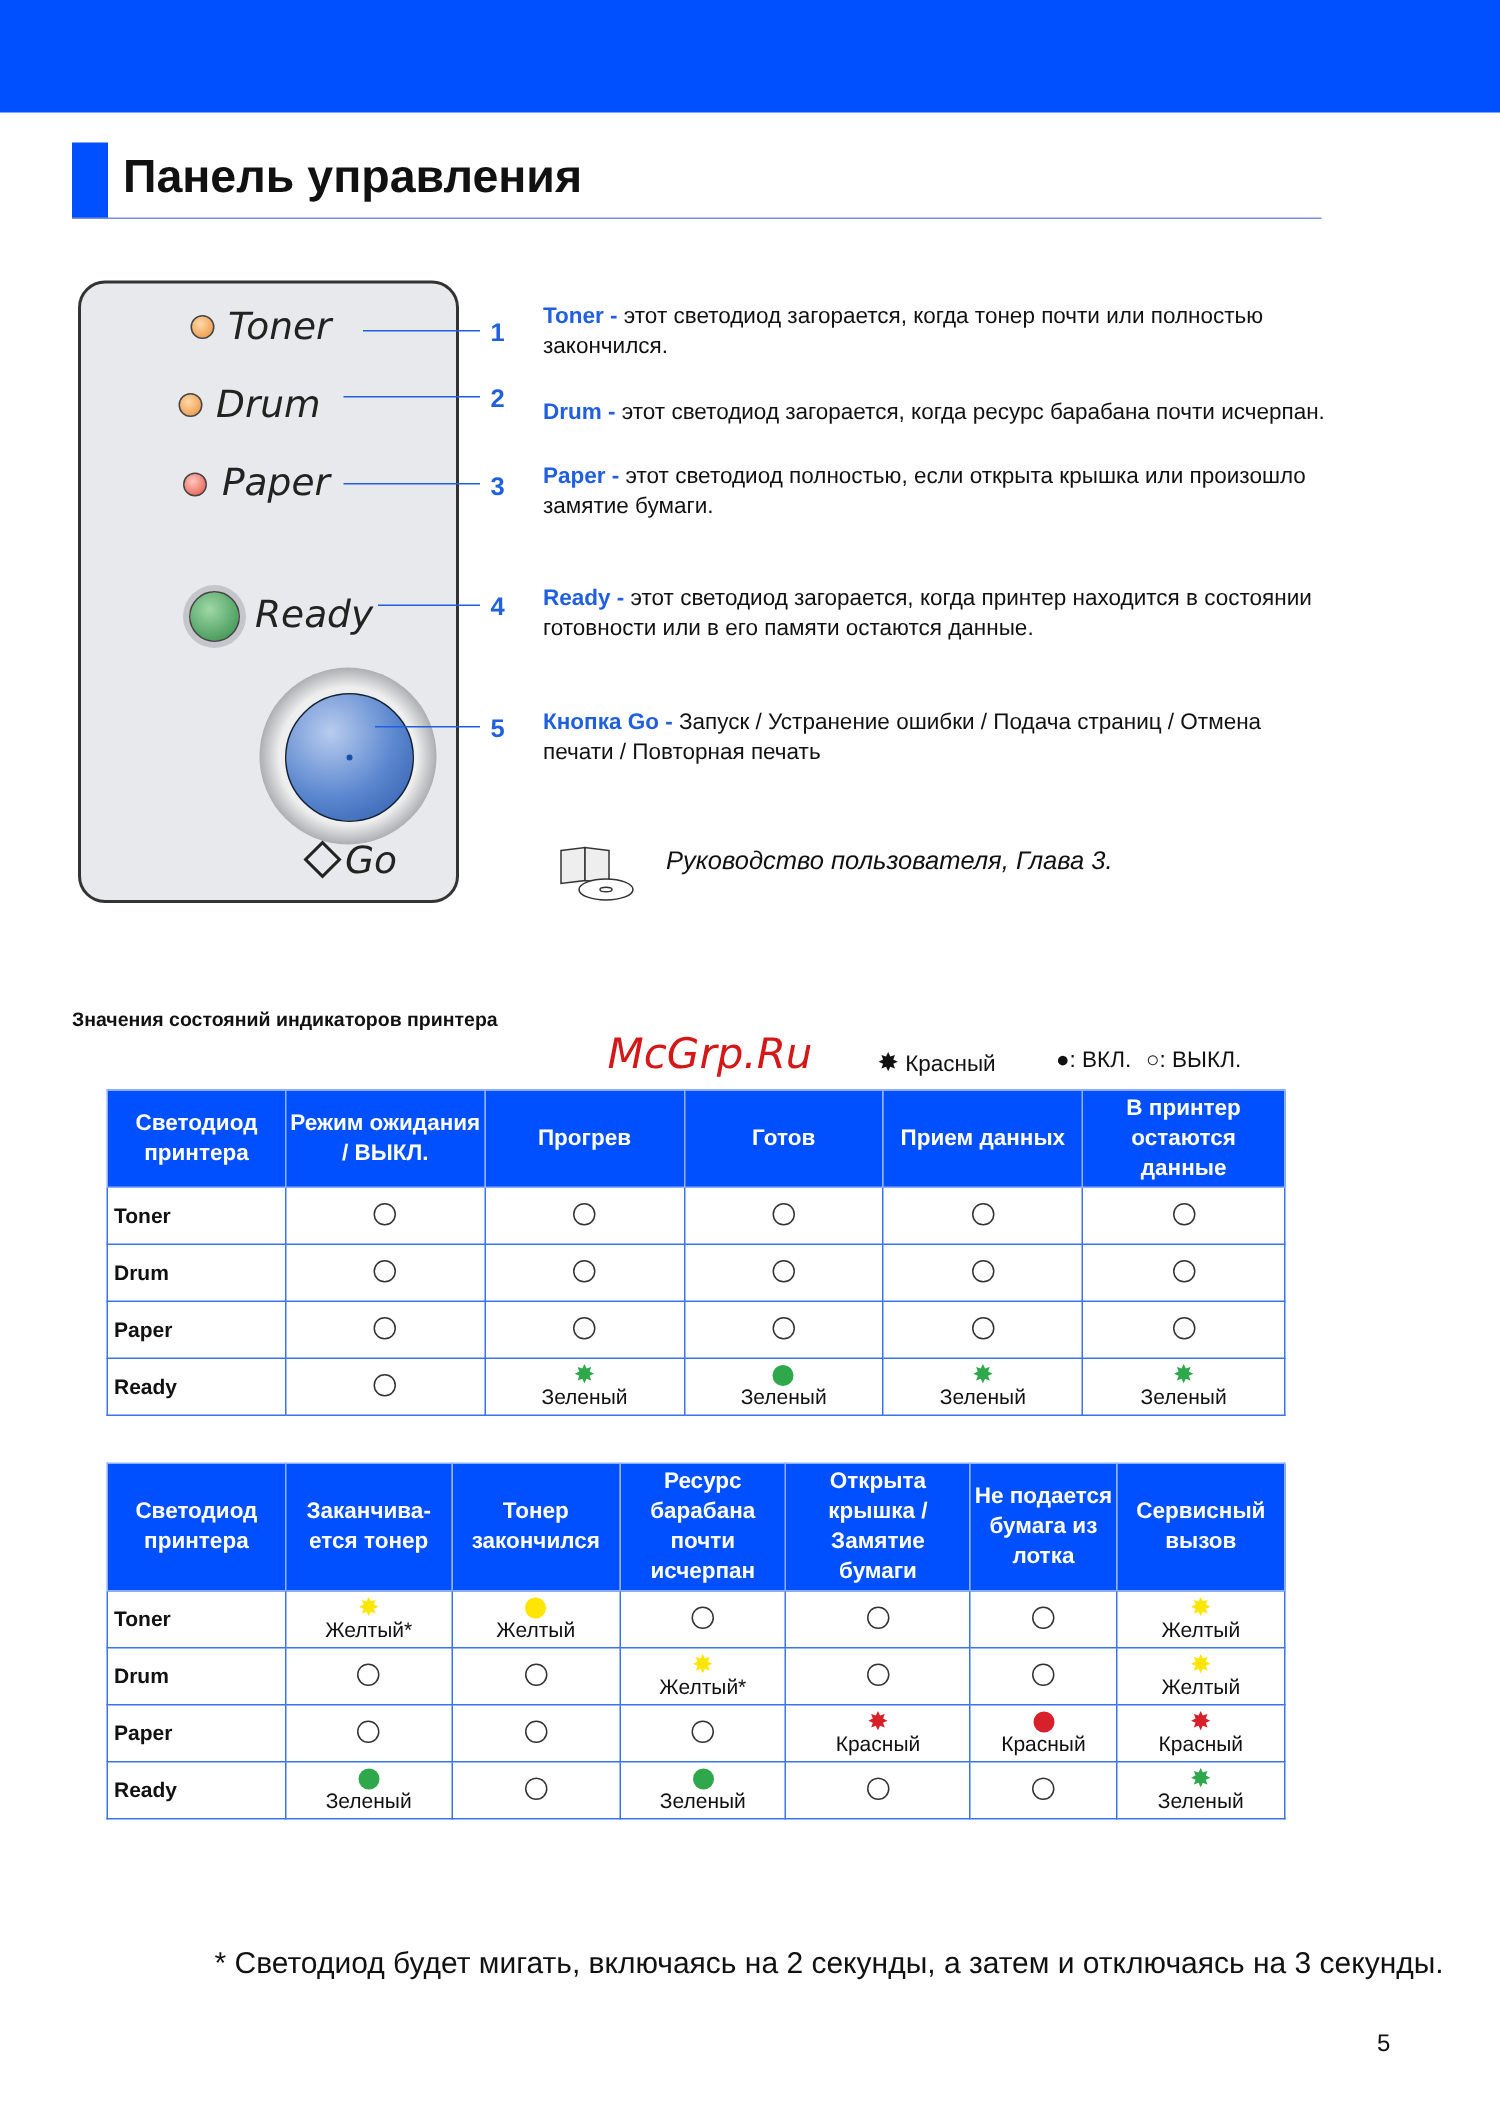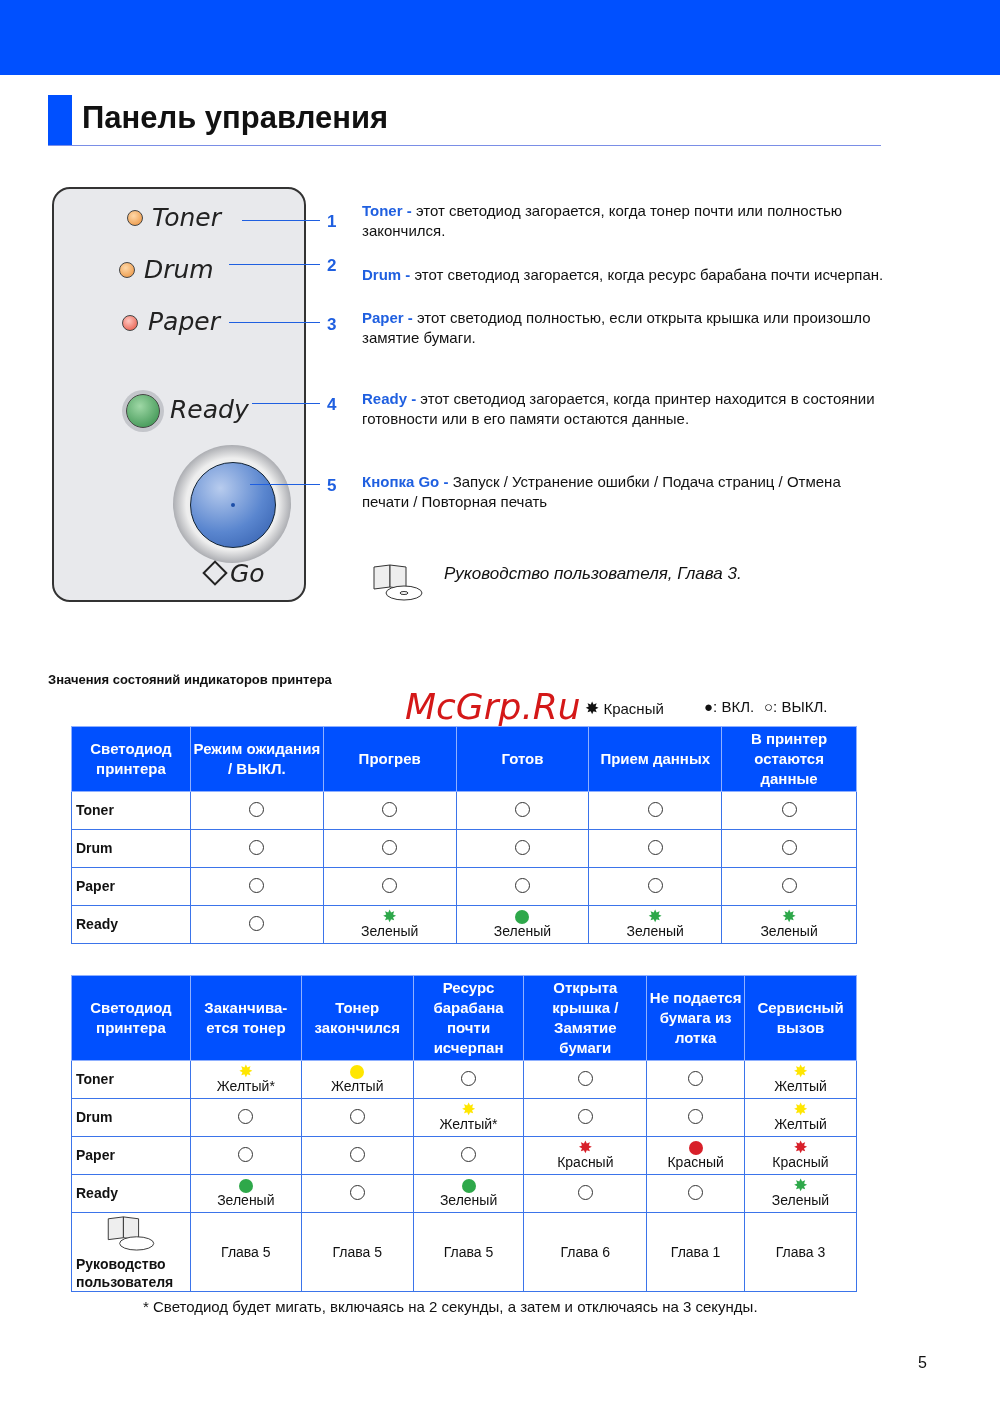--- a/index.html
+++ b/index.html
@@ -11,30 +11,30 @@
 .panel{position:absolute;left:52px;top:187px;width:254px;height:415px;background:#e8e9ec;border:2px solid #333;border-radius:18px 18px 18px 18px;}
 .panel-lbl{position:absolute;font-style:italic;font-size:25px;color:#222;font-family:"DejaVu Sans",sans-serif}
 .led{position:absolute;border-radius:50%;border:1px solid #444}
 .callout-line{position:absolute;height:1px;background:#1f5fe0}
 .callout-num{position:absolute;font-weight:bold;font-size:17px;color:#1f5fe0}
 .desc{position:absolute;left:362px;font-size:15px;line-height:20px;color:#111;width:530px}
 .desc b{color:#1f5fe0}
 .ref{position:absolute;left:444px;top:564px;font-size:17px;font-style:italic}
 .section-title{position:absolute;left:48px;top:672px;font-size:13px;font-weight:bold}
 .legend{position:absolute;top:698px;font-size:15px}
-.watermark{position:absolute;left:405px;top:686px;font-size:36px;color:#d00000;font-style:italic;font-family:"DejaVu Sans",sans-serif;opacity:.9}
+.watermark{position:absolute;left:405px;top:686px;font-size:28px;color:#d00000;font-style:italic;font-family:"DejaVu Sans",sans-serif;opacity:.9}
 table{position:absolute;border-collapse:collapse;font-size:14px}
 th{background:#0050ff;color:#fff;font-weight:bold;font-size:15px;line-height:20px;border:1px solid #8fb0ff;text-align:center;padding:2px}
 td{border:1px solid #3b74ea;text-align:center;height:38px;padding:0;vertical-align:middle;font-size:14px}
 td.rowhead{text-align:left;font-weight:bold;padding-left:4px;vertical-align:top;padding-top:10px}
 .off{display:inline-block;width:15px;height:15px;border:1.4px solid #333;border-radius:50%}
 .on{display:inline-block;width:14px;height:14px;border-radius:50%}
 .blink{display:inline-block;font-size:17px;line-height:14px}
 .cellstack{display:flex;flex-direction:column;align-items:center;justify-content:center;line-height:15px}
-.footnote{position:absolute;left:143px;top:1298px;font-size:15px}
+.footnote{position:absolute;left:143px;top:1298px;font-size:20px}
 .pagenum{position:absolute;left:918px;top:1354px;font-size:16px}
 </style>
 </head>
 <body>
 
 <div class="topbar"></div>
 <div class="title-mark"></div>
 <div class="title">Панель управления</div>
 <div class="title-rule"></div>
 
@@ -269,30 +269,17 @@
         </td>
         <td><span class="off"></span></td>
         <td><span class="off"></span></td>
         <td>
           <div class="cellstack">
             <span class="blink" style="color:#2ea84a">✸</span>
             <span>Зеленый</span>
           </div>
         </td>
       </tr>
-      <tr>
-        <td class="rowhead" style="height:78px;padding-top:2px;line-height:18px"><div style="margin-left:30px"><svg width="50" height="36" viewBox="0 0 52 38">
-              <path d="M2 4 L18 2 L18 24 L2 26 Z" fill="#eee" stroke="#333"></path>
-              <path d="M34 4 L18 2 L18 24 L34 26 Z" fill="#eee" stroke="#333"></path>
-              <ellipse cx="32" cy="30" rx="18" ry="7" fill="#fff" stroke="#333"></ellipse>
-            </svg></div>Руководство пользователя</td>
-        <td>Глава 5</td>
-        <td>Глава 5</td>
-        <td>Глава 5</td>
-        <td>Глава 6</td>
-        <td>Глава 1</td>
-        <td>Глава 3</td>
-      </tr>
     </tbody>
 </table>
 
 <div class="footnote">* Светодиод будет мигать, включаясь на 2 секунды, а затем и отключаясь на 3 секунды.</div>
 <div class="pagenum">5</div>
 
 </body></html>

